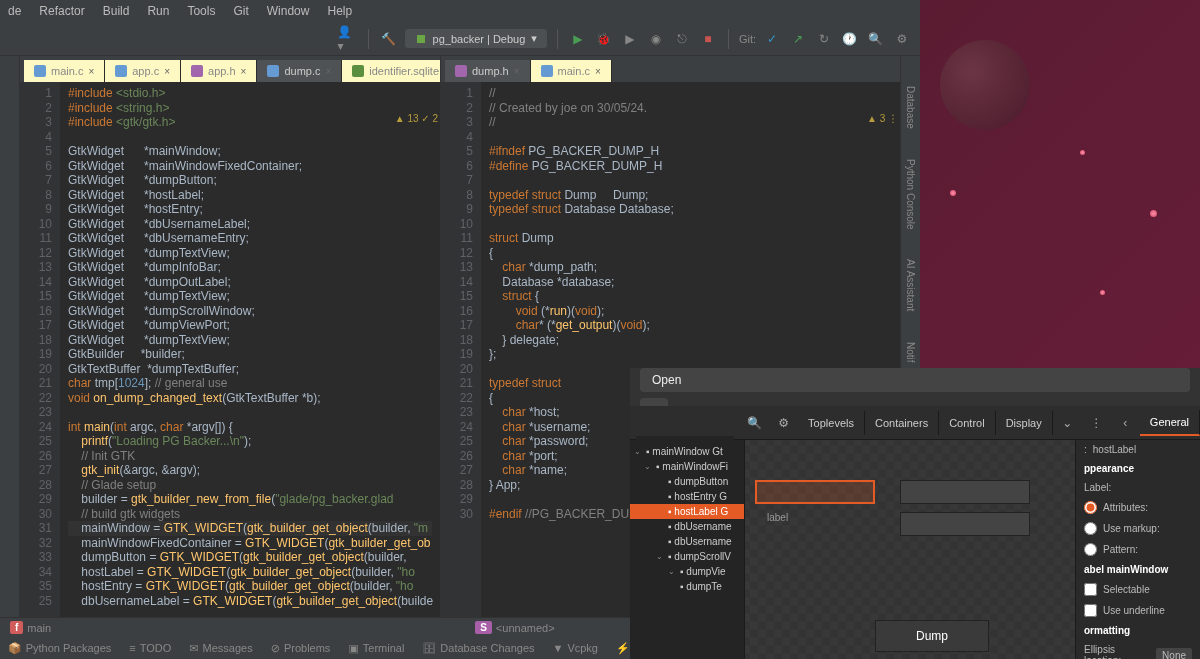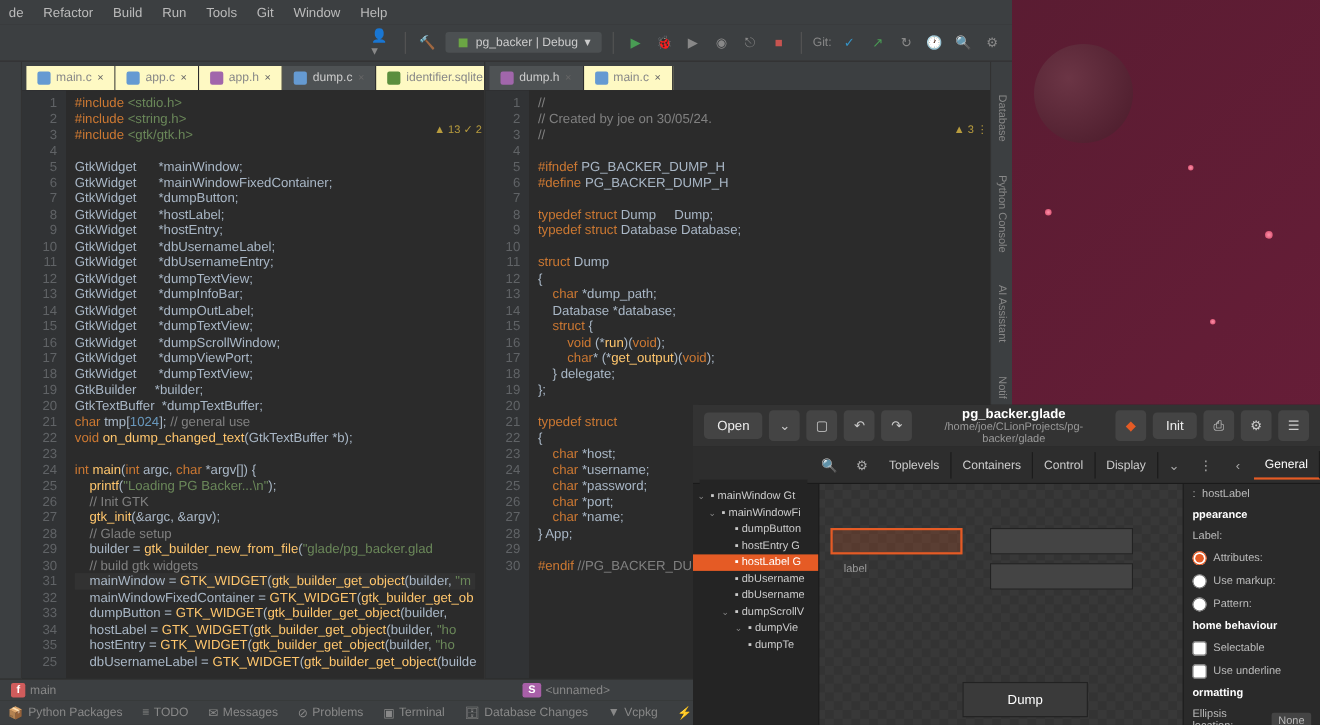--- a/index.html
+++ b/index.html
@@ -43,21 +43,21 @@
 .statusbar .left { display:flex; gap:4px; align-items:center; }
 .statusbar .fbadge { background:#d05c5c; color:#fff; padding:1px 5px; border-radius:2px; font-weight:600; font-size:10px; }
 .statusbar .sbadge { background:#a85fa8; color:#fff; padding:1px 5px; border-radius:2px; font-weight:600; font-size:10px; }
 .bottombar { height:22px; background:#3c3f41; display:flex; align-items:center; padding:0 8px; gap:18px; font-size:11px; color:#888; }
 .bottombar span { display:flex; align-items:center; gap:4px; }
 .anns { position:absolute; right:2px; top:30px; font-size:10px; }
 .anns .w { color:#b89c3e; }
 
 
 .glade { position:absolute; left:630px; top:368px; width:570px; height:291px; background:#242424; color:#ccc; display:flex; flex-direction:column; font-size:12px; border-radius:6px 0 0 0; }
-.gtitlebar { height:38px; background:#333; display:flex; align-items:center; padding:0 10px; gap:6px; }
+.gtitlebar { height:38px; background:#333; display:flex; padding:0 10px; gap:6px;flex-direction:column; }
 .gtitlebar .gbtn { background:#444; border-radius:4px; padding:5px 12px; font-size:12px; color:#eee; display:flex; align-items:center; gap:4px; }
 .gtitlebar .gico { background:#444; width:28px; height:28px; border-radius:4px; display:flex; align-items:center; justify-content:center; color:#ccc; }
 .gtitlebar .gtitle { flex:1; text-align:center; }
 .gtitlebar .gtitle .t1 { font-weight:600; font-size:12px; color:#fff; }
 .gtitlebar .gtitle .t2 { font-size:10px; color:#999; }
 .gtoolbar { height:34px; background:#2d2d2d; display:flex; align-items:center; border-bottom:1px solid #1a1a1a; }
 .gtoolbar .search { flex:0 0 110px; padding:0 6px;margin-top:45px; }
 .gtoolbar .search input { width:100%; background:#242424; border:none; color:#888; padding:4px; font-size:10px; font-style:italic; }
 .gtoolbar .tbtn { padding:6px 10px; color:#ccc; font-size:11px; border-right:1px solid #1a1a1a; }
 .gtoolbar .tico { width:30px; height:30px; display:flex; align-items:center; justify-content:center; color:#aaa; }
@@ -323,21 +323,21 @@
           <span>Attributes:</span>
         </div>
       <div class="prow">
           <input type="radio" style=""> 
           <span>Use markup:</span>
         </div>
       <div class="prow">
           <input type="radio" style=""> 
           <span>Pattern:</span>
         </div>
-      <div class="prow hdr">home behaviour</div>
+      <div class="prow hdr">abel mainWindow</div>
       <div class="prow">
           <input type="checkbox" style=""> 
           <span>Selectable</span>
         </div>
       <div class="prow">
           <input type="checkbox" style=""> 
           <span>Use underline</span>
         </div>
       <div class="prow hdr">ormatting</div>
       <div class="prow">

